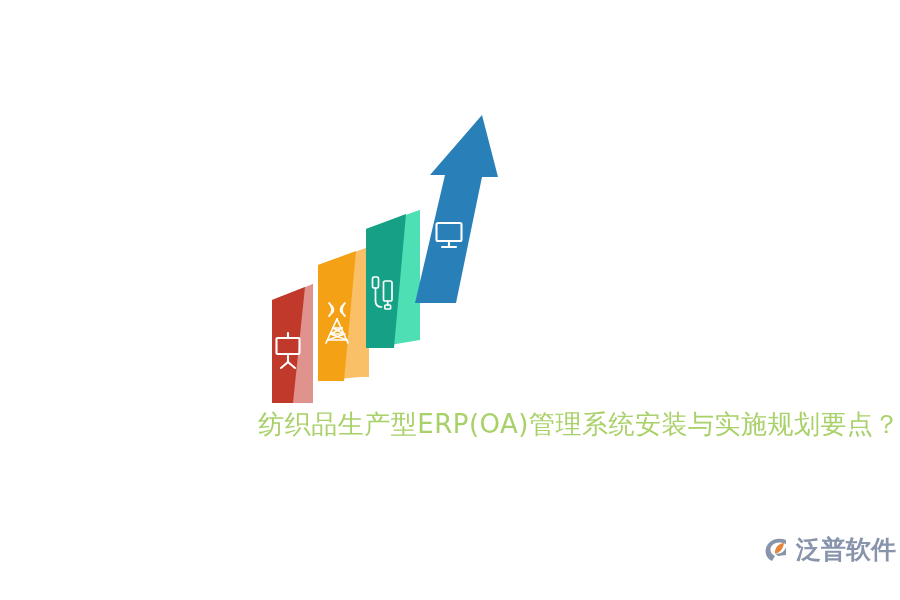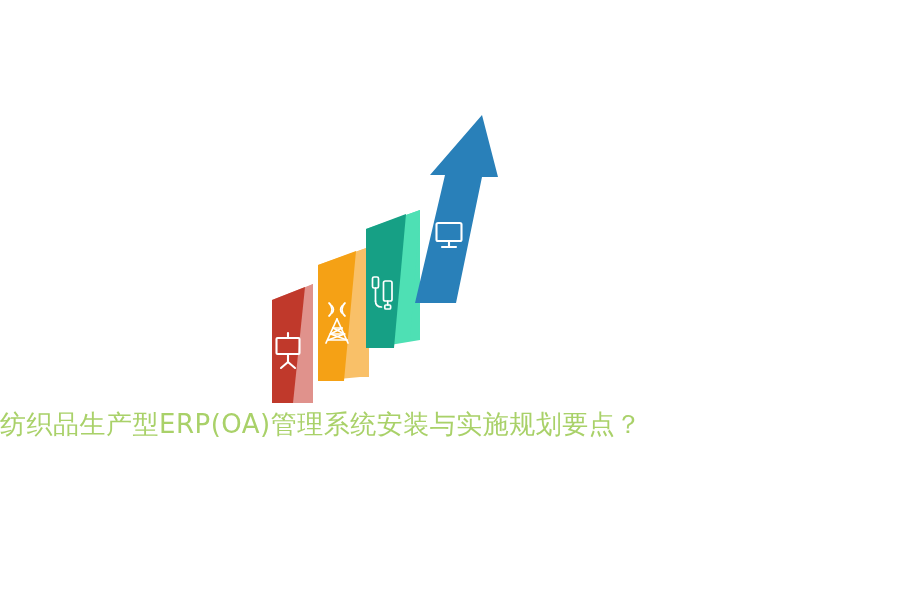--- a/index.html
+++ b/index.html
@@ -33,21 +33,21 @@
     height: 300px;
     overflow: visible;
   }
 
   
   .title {
     position: absolute;
     left: 0;
     top: 406px;
     width: 900px;
-    text-align: left;
+    text-align: right;
     font-family: "DejaVu Sans", "Liberation Sans", sans-serif;
     font-size: 26px;
     line-height: 36px;
     font-weight: 400;
     letter-spacing: 0.5px;
     color: #a9d169;
     white-space: nowrap;
   }
 
   
@@ -166,15 +166,25 @@
           <line x1="192" y1="142" x2="206" y2="142"></line>
         </g>
       </g>
 
     </svg>
   </div>
 
   <div class="title">纺织品生产型ERP(OA)管理系统安装与实施规划要点？</div>
 
   <div class="logo">
+    <div class="logo-row">
+      <span class="logo-mark">
+        <svg width="30" height="30" viewBox="0 0 30 30" xmlns="http://www.w3.org/2000/svg">
+          <path d="M24,5 C18,2.5 10,3.5 6,9 C1.5,15 3.5,23 10,26 L13,21 C8.5,19 7,14 10,10.5 C13,7 19,6.5 24,9 Z" fill="#8894ab"></path>
+          <path d="M22,8 C16.5,8.5 12.5,12.5 13,18.5 C17,18 21,15 22,8 Z" fill="#e8833a"></path>
+          <path d="M13,18.5 C18,19.5 22.5,17 24,12 L24,20 L16,21 Z" fill="#8894ab"></path>
+        </svg>
+      </span>
+      <span class="logo-word">泛普软件</span>
+    </div>
   </div>
 
 </div>
 
 </body></html>

